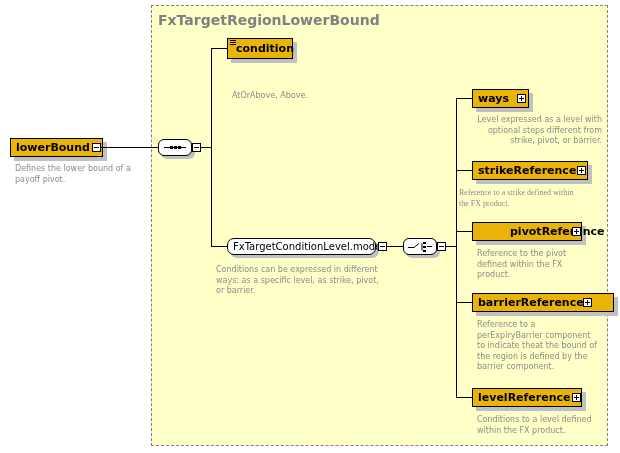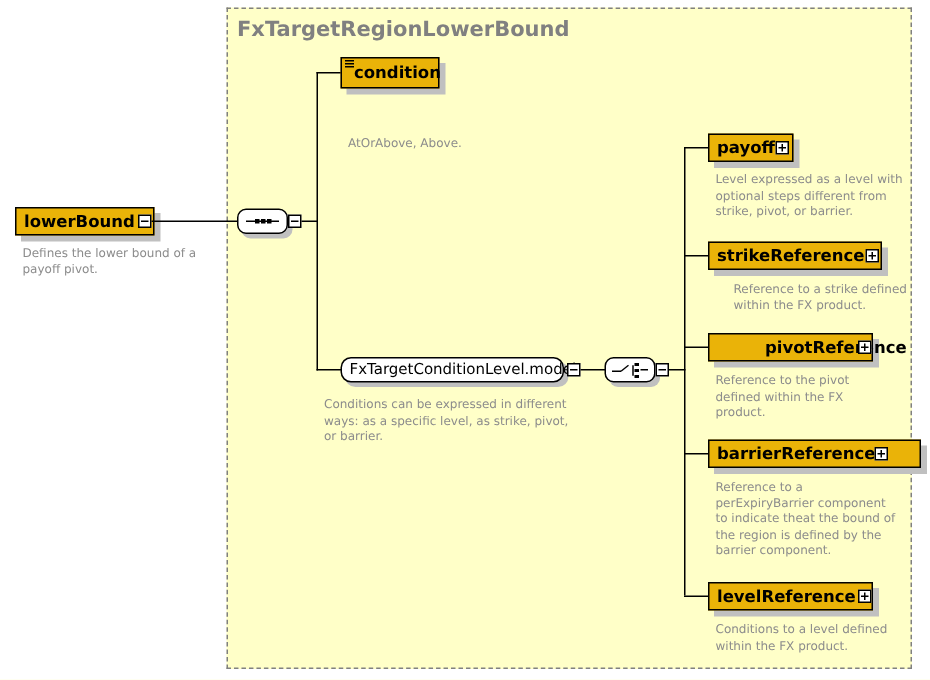--- a/index.html
+++ b/index.html
@@ -85,30 +85,30 @@
 
 <div class="line" style="left:446px;top:246px;width:11px;height:1px;"></div>
 <div class="line" style="left:456px;top:98px;width:1px;height:299px;"></div>
 <div class="line" style="left:456px;top:98px;width:17px;height:1px;"></div>
 <div class="line" style="left:456px;top:170px;width:17px;height:1px;"></div>
 <div class="line" style="left:456px;top:231px;width:17px;height:1px;"></div>
 <div class="line" style="left:456px;top:302px;width:17px;height:1px;"></div>
 <div class="line" style="left:456px;top:397px;width:17px;height:1px;"></div>
 
 <div class="box" style="left:472px;top:89px;width:57px;">
-  <span>payoff</span>
+  <span>ways</span>
 </div>
 <div class="exp plus" style="left:517px;top:94px;"></div>
-<div class="desc" style="left:477px;top:115px;width:125px;">Level expressed as a level with optional steps different from strike, pivot, or barrier.</div>
+<div class="desc" style="left:477px;top:115px;width:125px;text-align:right;">Level expressed as a level with optional steps different from strike, pivot, or barrier.</div>
 
 <div class="box" style="left:472px;top:161px;width:116px;">
   <span>strikeReference</span>
 </div>
 <div class="exp plus" style="left:577px;top:166px;"></div>
-<div class="desc" style="left:489px;top:188px;width:125px;">Reference to a strike defined within the FX product.</div>
+<div class="desc" style="left:459px;top:188px;width:125px;font-family:Liberation Serif, serif;">Reference to a strike defined within the FX product.</div>
 
 <div class="box" style="left:472px;top:222px;width:110px;padding-left:37px;">
   <span>pivotReference</span>
 </div>
 <div class="exp plus" style="left:572px;top:227px;"></div>
 <div class="desc" style="left:477px;top:249px;width:100px;">Reference to the pivot defined within the FX product.</div>
 
 <div class="box" style="left:472px;top:293px;width:142px;">
   <span>barrierReference</span>
 </div>

